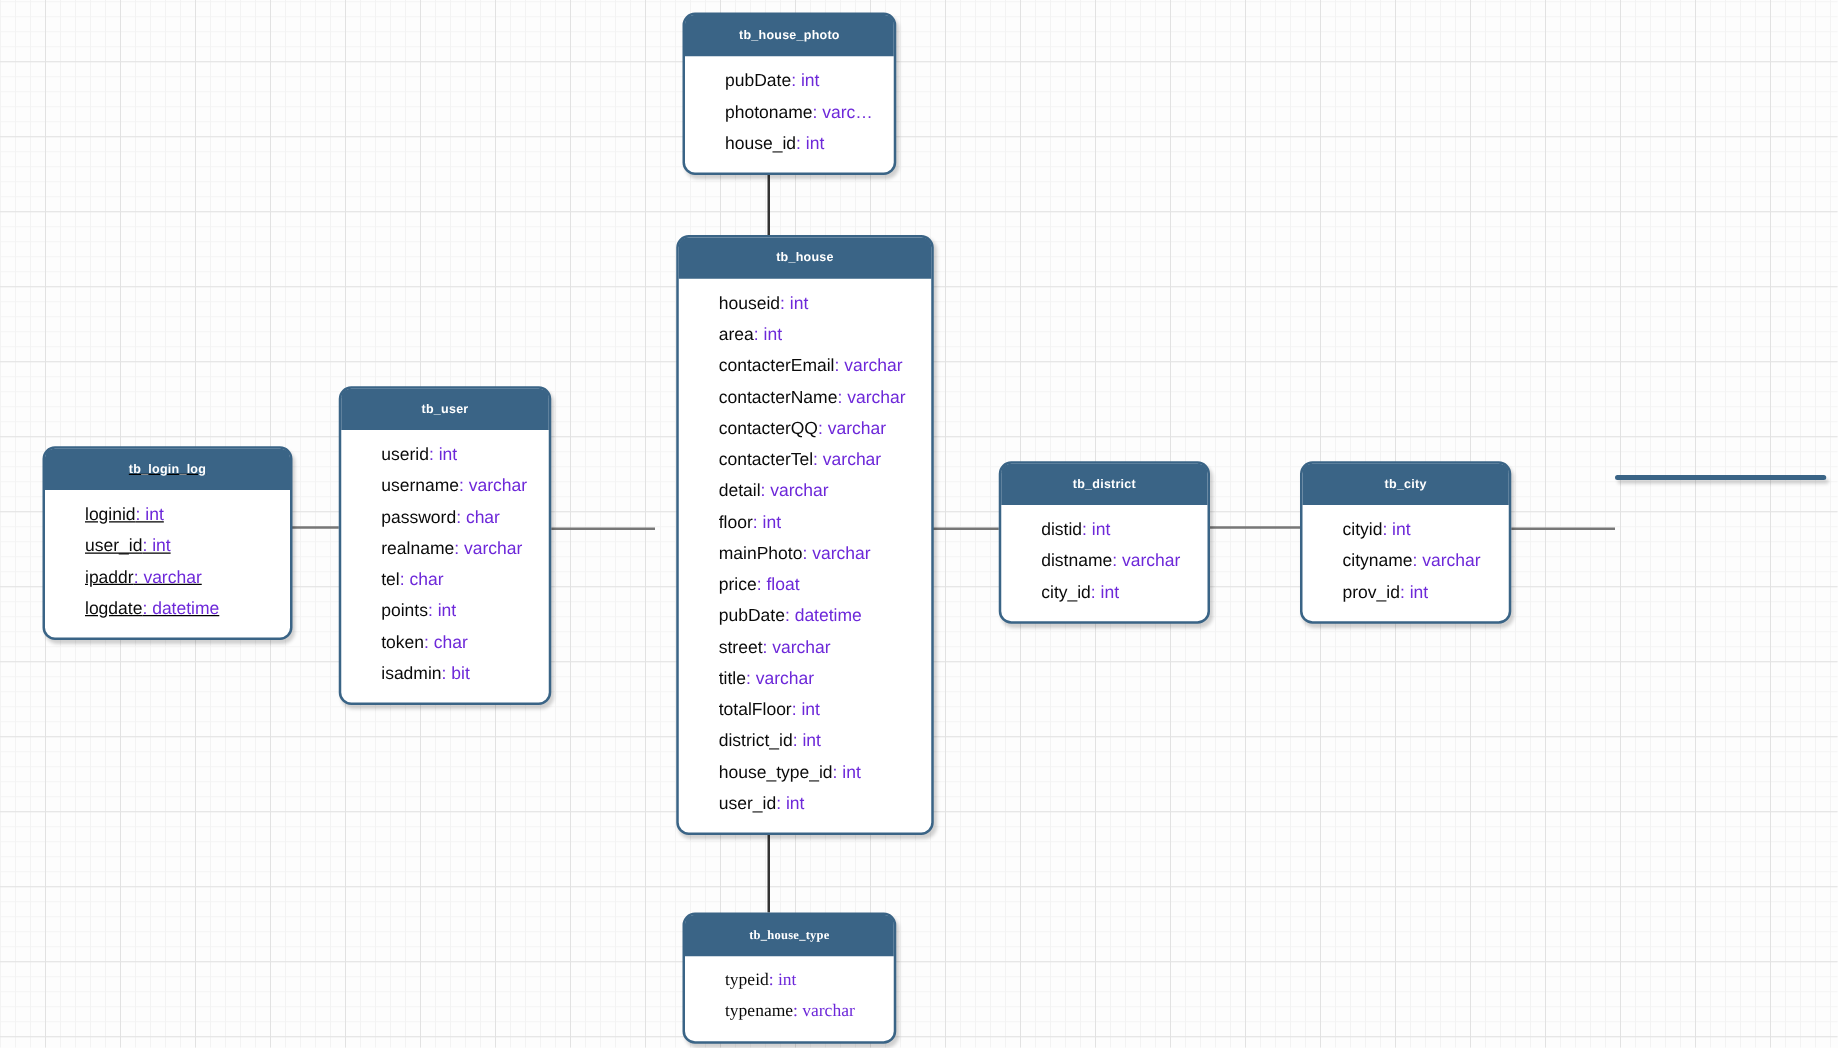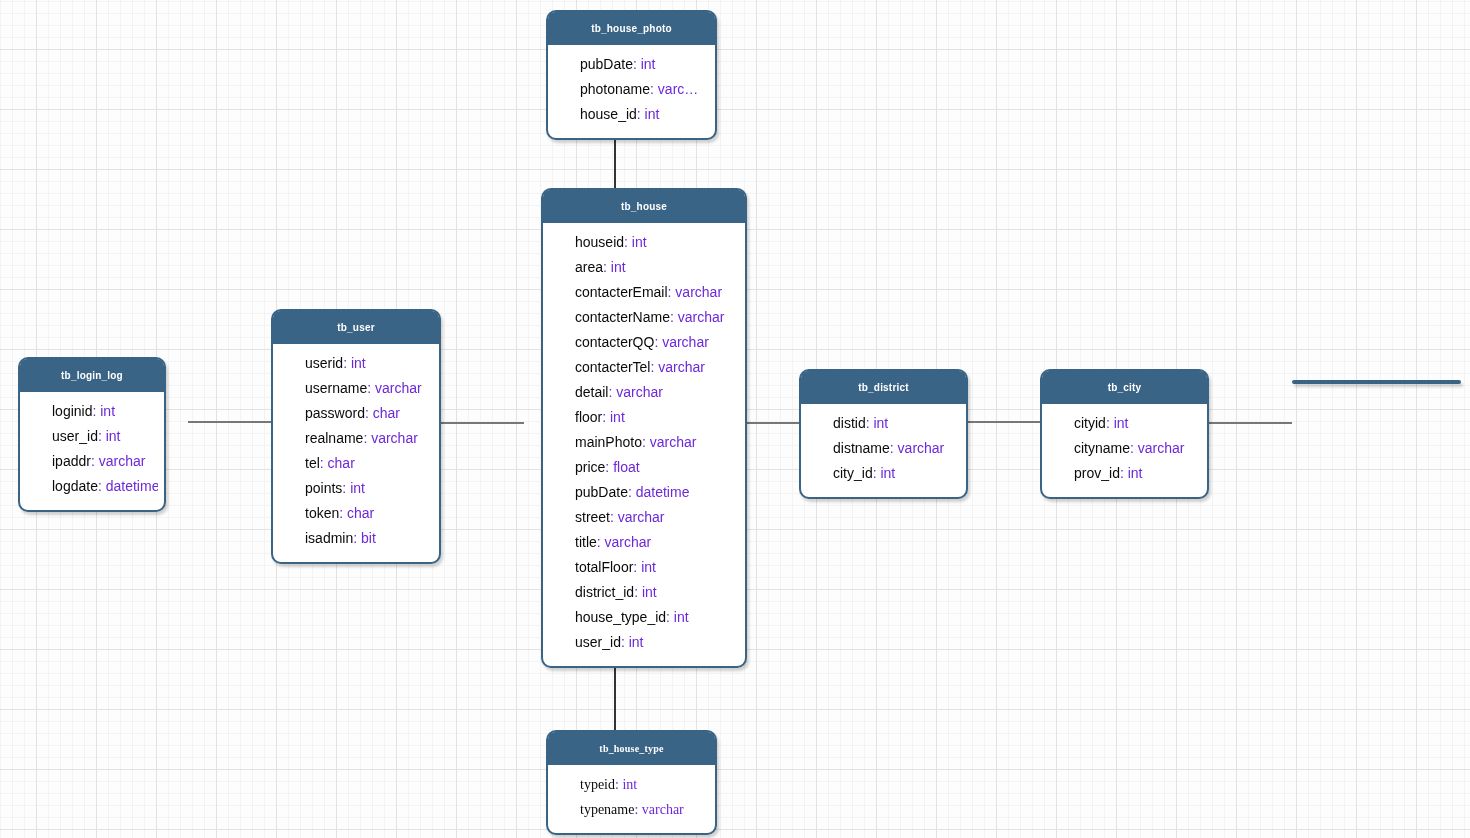--- a/index.html
+++ b/index.html
@@ -44,21 +44,21 @@
     height:25px;
     line-height:25px;
     font-size:14px;
     white-space:nowrap;
     overflow:hidden;
   }
   .field-name{color:#0a0a0a;}
   .field-type{color:#6d28d9;}
 
   
-  #tbl-0{left:18px;  top:357px; width:148px;}
+  #tbl-0{left:34px;  top:357px; width:200px;text-decoration:underline;}
   #tbl-1{left:271px; top:309px; width:170px;}
   #tbl-2{left:541px; top:188px; width:206px;}
   #tbl-3{left:546px; top:10px;  width:171px;}
   #tbl-4{left:546px; top:730px; width:171px;font-family:Liberation Serif, serif;}
   #tbl-5{left:799px; top:369px; width:169px;}
   #tbl-6{left:1040px;top:369px; width:169px;}
   #tbl-7{left:1292px;top:380px; width:169px;}
 
   
   #conn-0{left:188px; top:421px; width:83px; height:2px;}

